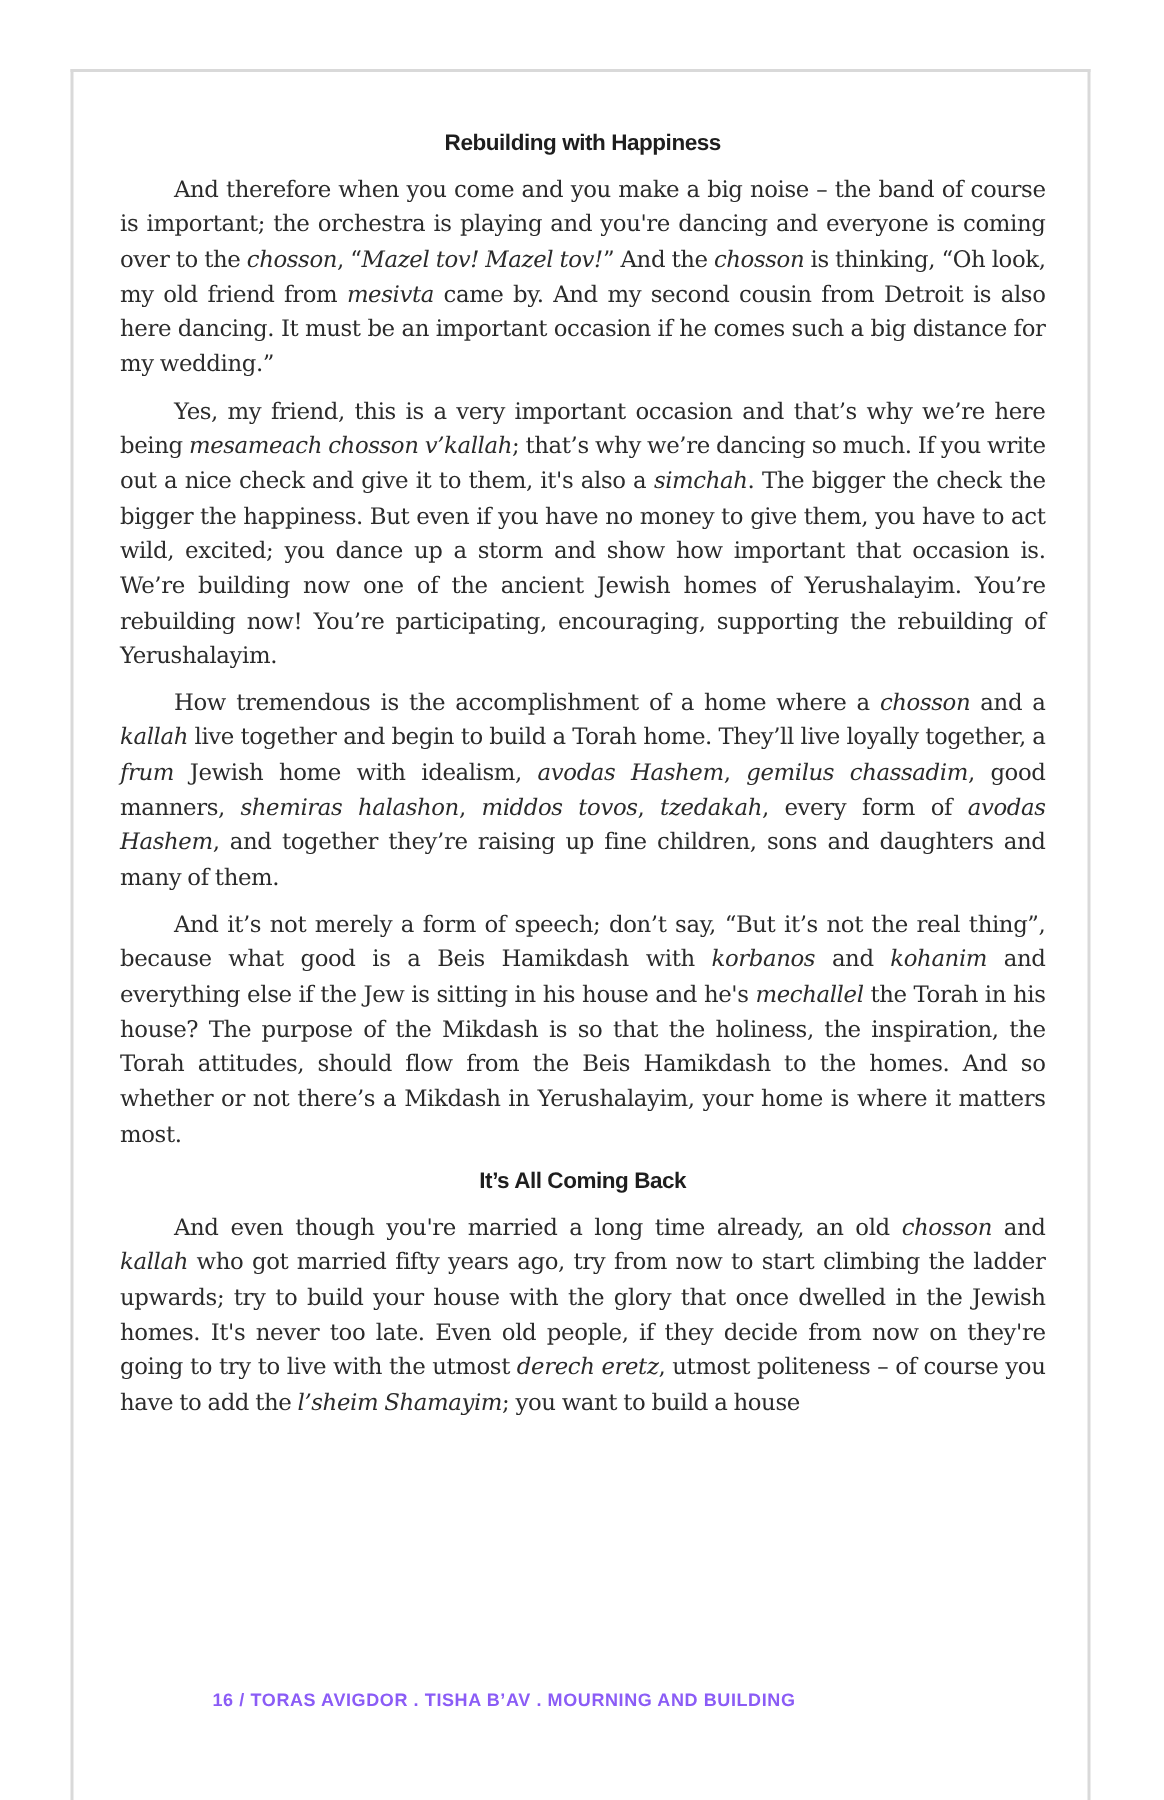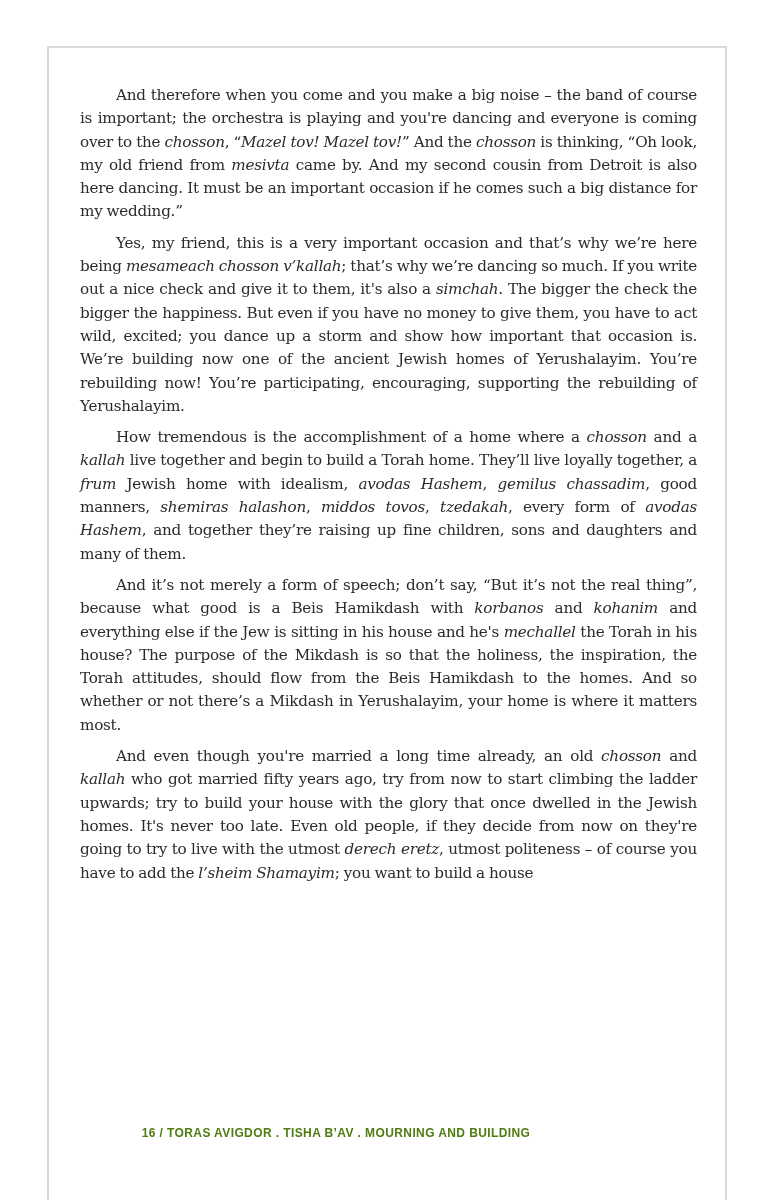--- a/index.html
+++ b/index.html
@@ -24,31 +24,33 @@
     text-indent: 36px; margin: 0 0 8px 0; letter-spacing: -0.25px;
     word-spacing: -0.5px;
   }
   .para em { }
   .h1 { margin-bottom: 7px; }
   .h2 { margin-top: 2px; margin-bottom: 7px; }
   .h3 { margin-top: 4px; margin-bottom: 7px; }
   .footer {
     position: absolute; left: 0; width: 672px; top: 1126px; text-align: center;
     font-family: "Liberation Sans", "DejaVu Sans", sans-serif;
-    font-weight: bold; font-size: 12px; letter-spacing: 0.4px; color: #4d7c0f;
+    font-weight: bold; font-size: 12px; letter-spacing: 0.4px; color: #8b5cf6;
   }
 </style>
 </head>
 <body>
 
 <div class="page-frame"></div>
 
 <div class="content">
+  <h2 class="heading h1">Rebuilding with Happiness</h2>
   <p class="para">And therefore when you come and you make a big noise – the band of course is important; the orchestra is playing and you're dancing and everyone is coming over to the <em>chosson</em>, “<em>Mazel tov! Mazel tov!</em>” And the <em>chosson</em> is thinking, “Oh look, my old friend from <em>mesivta</em> came by. And my second cousin from Detroit is also here dancing. It must be an important occasion if he comes such a big distance for my wedding.”</p>
   <p class="para">Yes, my friend, this is a very important occasion and that’s why we’re here being <em>mesameach chosson v’kallah</em>; that’s why we’re dancing so much. If you write out a nice check and give it to them, it's also a <em>simchah</em>. The bigger the check the bigger the happiness. But even if you have no money to give them, you have to act wild, excited; you dance up a storm and show how important that occasion is. We’re building now one of the ancient Jewish homes of Yerushalayim. You’re rebuilding now! You’re participating, encouraging, supporting the rebuilding of Yerushalayim.</p>
 
   <p class="para">How tremendous is the accomplishment of a home where a <em>chosson</em> and a <em>kallah</em> live together and begin to build a Torah home. They’ll live loyally together, a <em>frum</em> Jewish home with idealism, <em>avodas Hashem</em>, <em>gemilus chassadim</em>, good manners, <em>shemiras halashon</em>, <em>middos tovos</em>, <em>tzedakah</em>, every form of <em>avodas Hashem</em>, and together they’re raising up fine children, sons and daughters and many of them.</p>
   <p class="para">And it’s not merely a form of speech; don’t say, “But it’s not the real thing”, because what good is a Beis Hamikdash with <em>korbanos</em> and <em>kohanim</em> and everything else if the Jew is sitting in his house and he's <em>mechallel</em> the Torah in his house? The purpose of the Mikdash is so that the holiness, the inspiration, the Torah attitudes, should flow from the Beis Hamikdash to the homes. And so whether or not there’s a Mikdash in Yerushalayim, your home is where it matters most.</p>
 
+  <h2 class="heading h3">It’s All Coming Back</h2>
   <p class="para">And even though you're married a long time already, an old <em>chosson</em> and <em>kallah</em> who got married fifty years ago, try from now to start climbing the ladder upwards; try to build your house with the glory that once dwelled in the Jewish homes. It's never too late. Even old people, if they decide from now on they're going to try to live with the utmost <em>derech eretz</em>, utmost politeness – of course you have to add the <em>l’sheim Shamayim</em>; you want to build a house</p>
 </div>
 
 <div class="footer">16 / TORAS AVIGDOR . TISHA B’AV . MOURNING AND BUILDING</div>
 
 </body></html>

